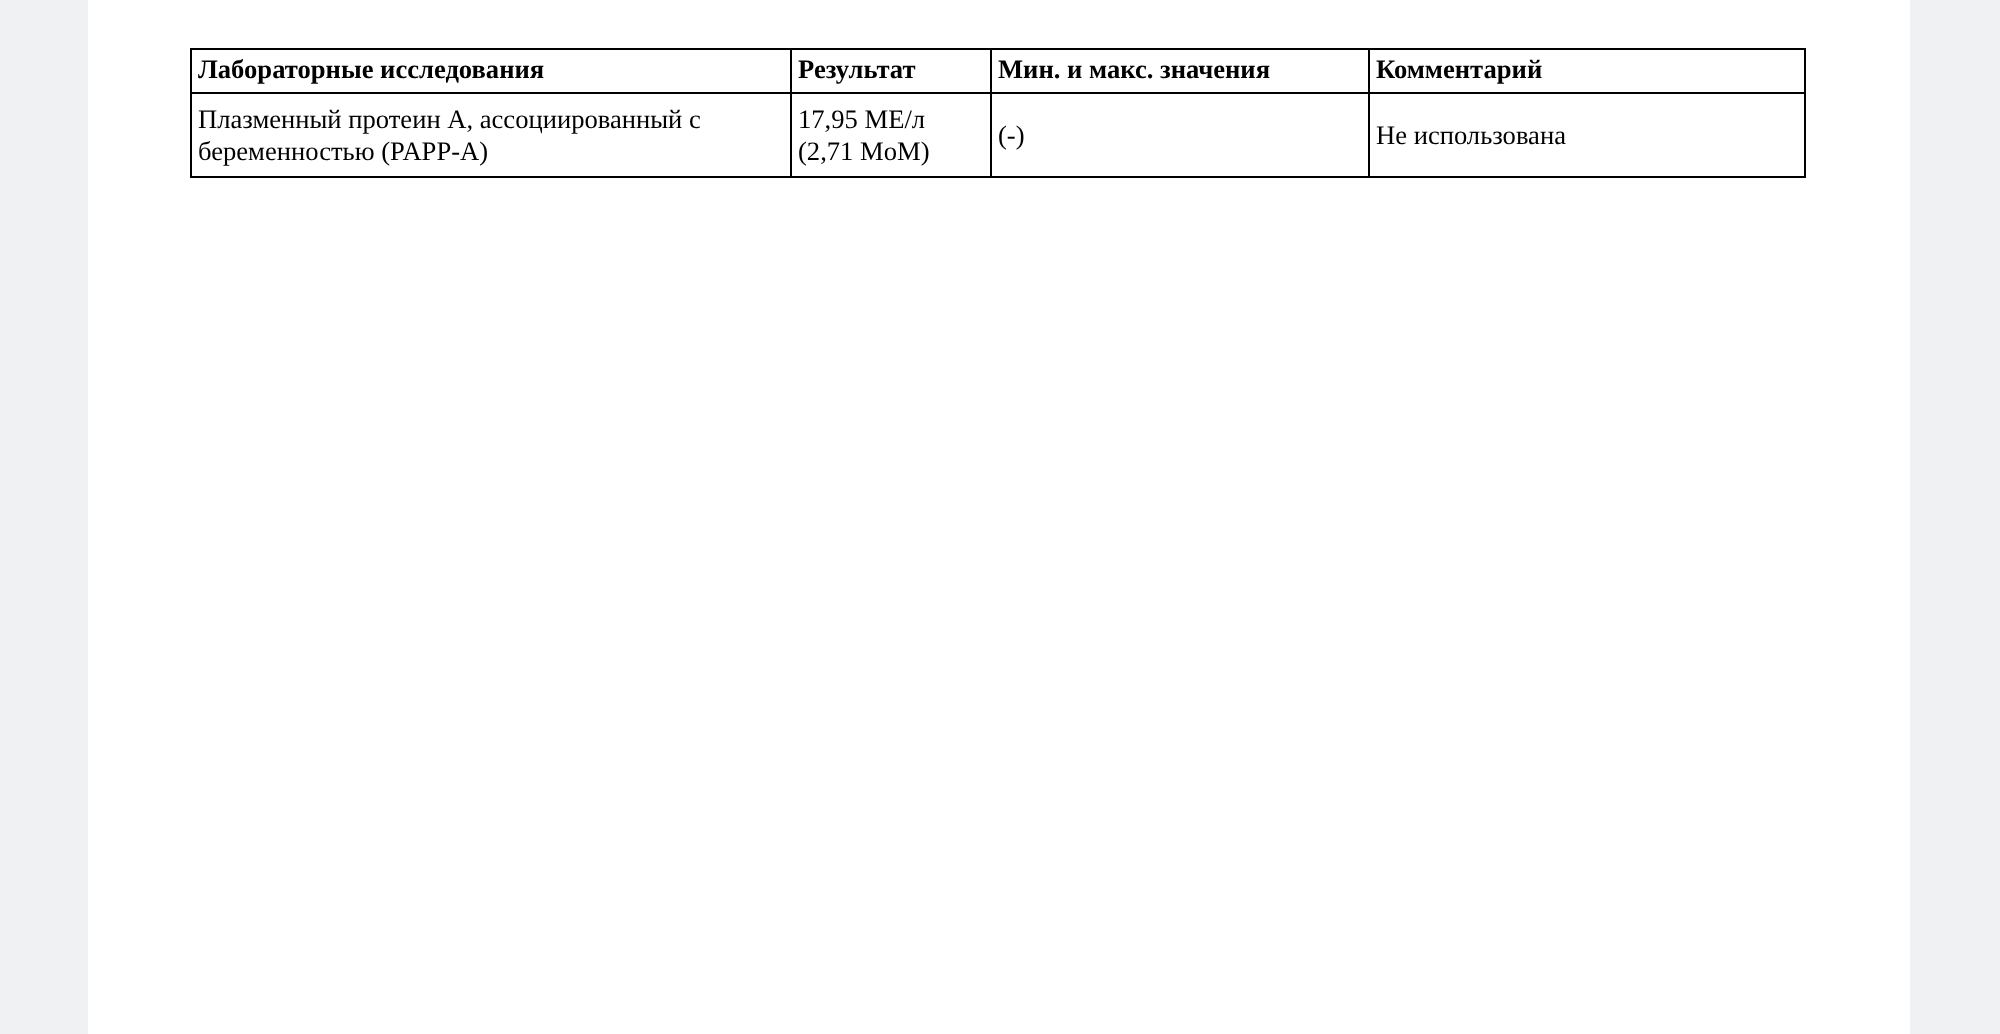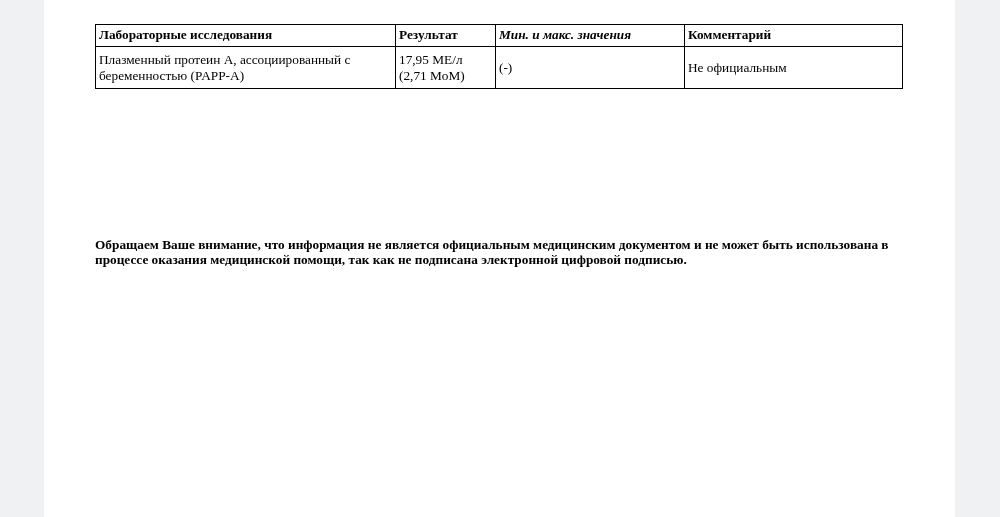--- a/index.html
+++ b/index.html
@@ -44,21 +44,21 @@
     .results-table th {
       font-weight: bold;
       height: 17px;
       vertical-align: top;
     }
     .results-table td {
       font-weight: normal;
     }
     .col-test { width: 293px; }
     .col-result { width: 93px; margin-left: 16px; }
-    .col-range { width: 182px; font-style: italic; }
+    .col-range { width: 182px; }
     .col-comment { width: 211px; }
     .row-1 td { height: 37px; }
     .row-n td { height: 35px; }
     .notice {
       position: absolute;
       left: 51px;
       top: 237px;
       width: 820px;
       font-family: "Liberation Serif", "DejaVu Serif", serif;
       font-size: 13.3px;
@@ -84,23 +84,22 @@
           <th class="col-result">Результат</th>
           <th class="col-range">Мин. и макс. значения</th>
           <th class="col-comment">Комментарий</th>
         </tr>
       </thead>
       <tbody>
         <tr class="row-1">
           <td>Плазменный протеин А, ассоциированный с беременностью (PAPP-A)</td>
           <td>17,95 МЕ/л (2,71 MoM)</td>
           <td>(-)</td>
-          <td>Не официальным</td>
+          <td>Не использована</td>
         </tr>
       </tbody>
     </table>
 
     <div class="notice">
-      <span>Обращаем Ваше внимание, что информация не является официальным медицинским документом и не может быть использована в процессе оказания медицинской помощи, так как не подписана электронной цифровой подписью.</span>
     </div>
 
   </div>
 </div>
 
 </body></html>

